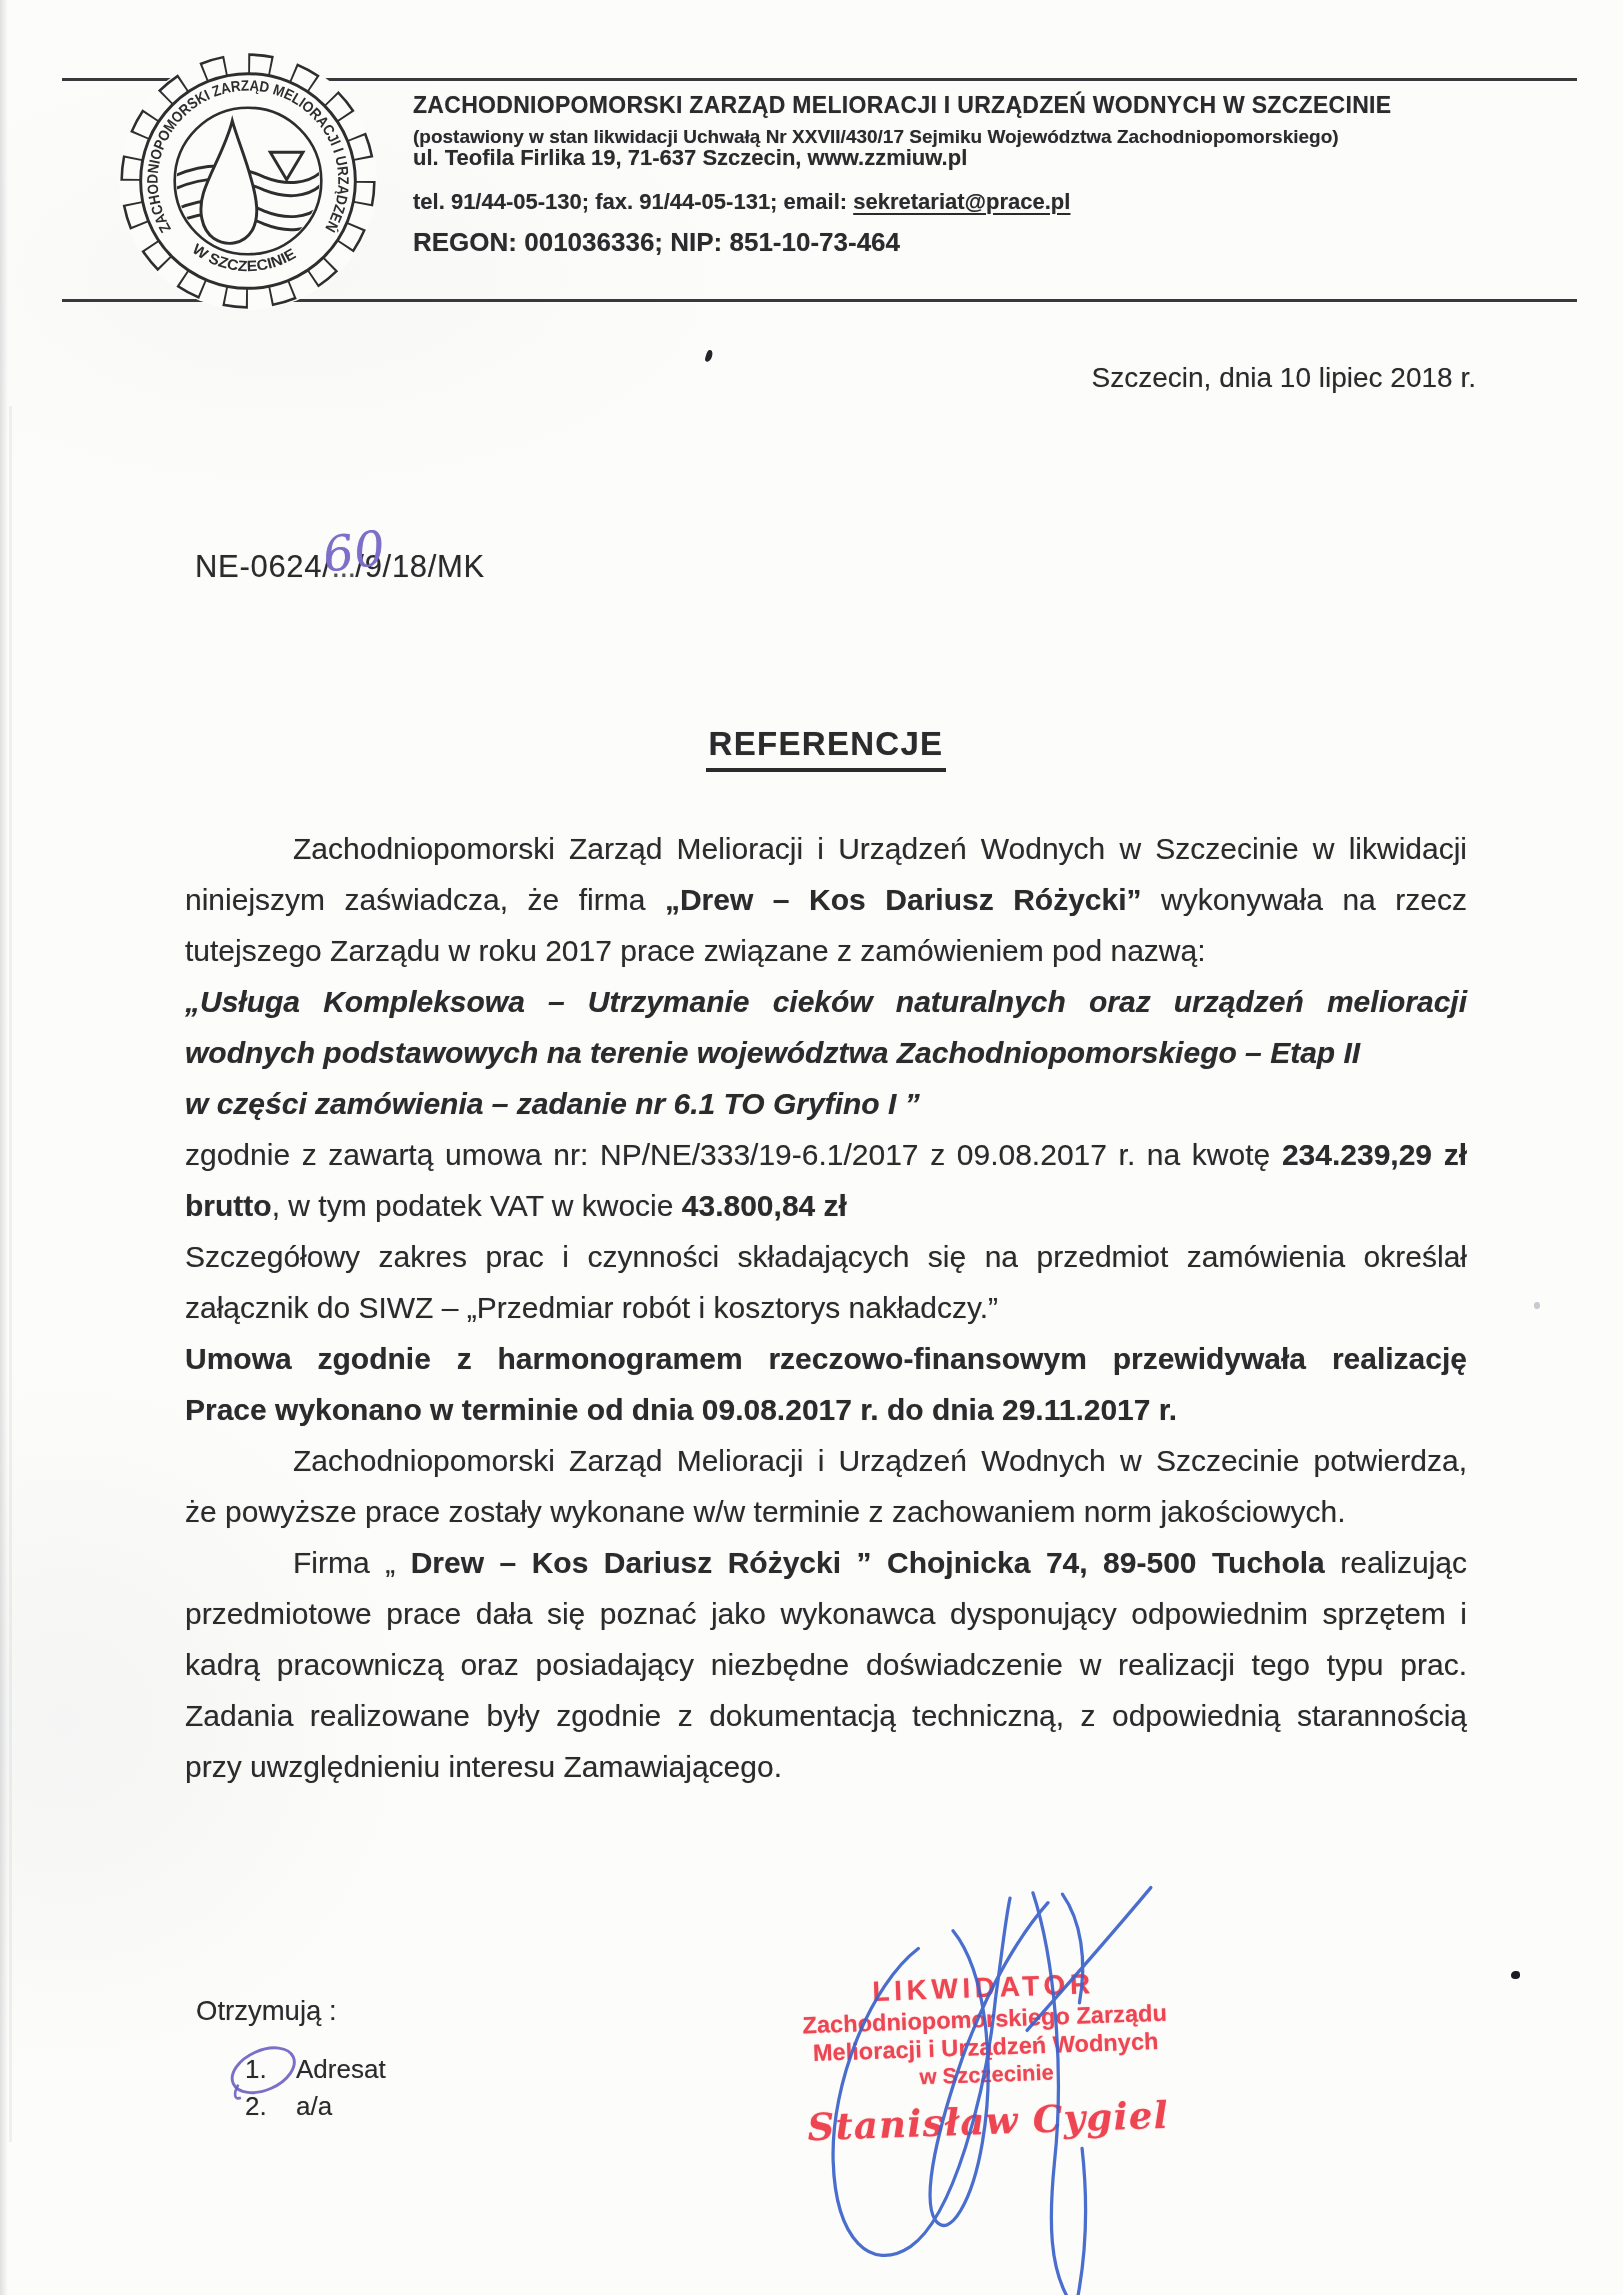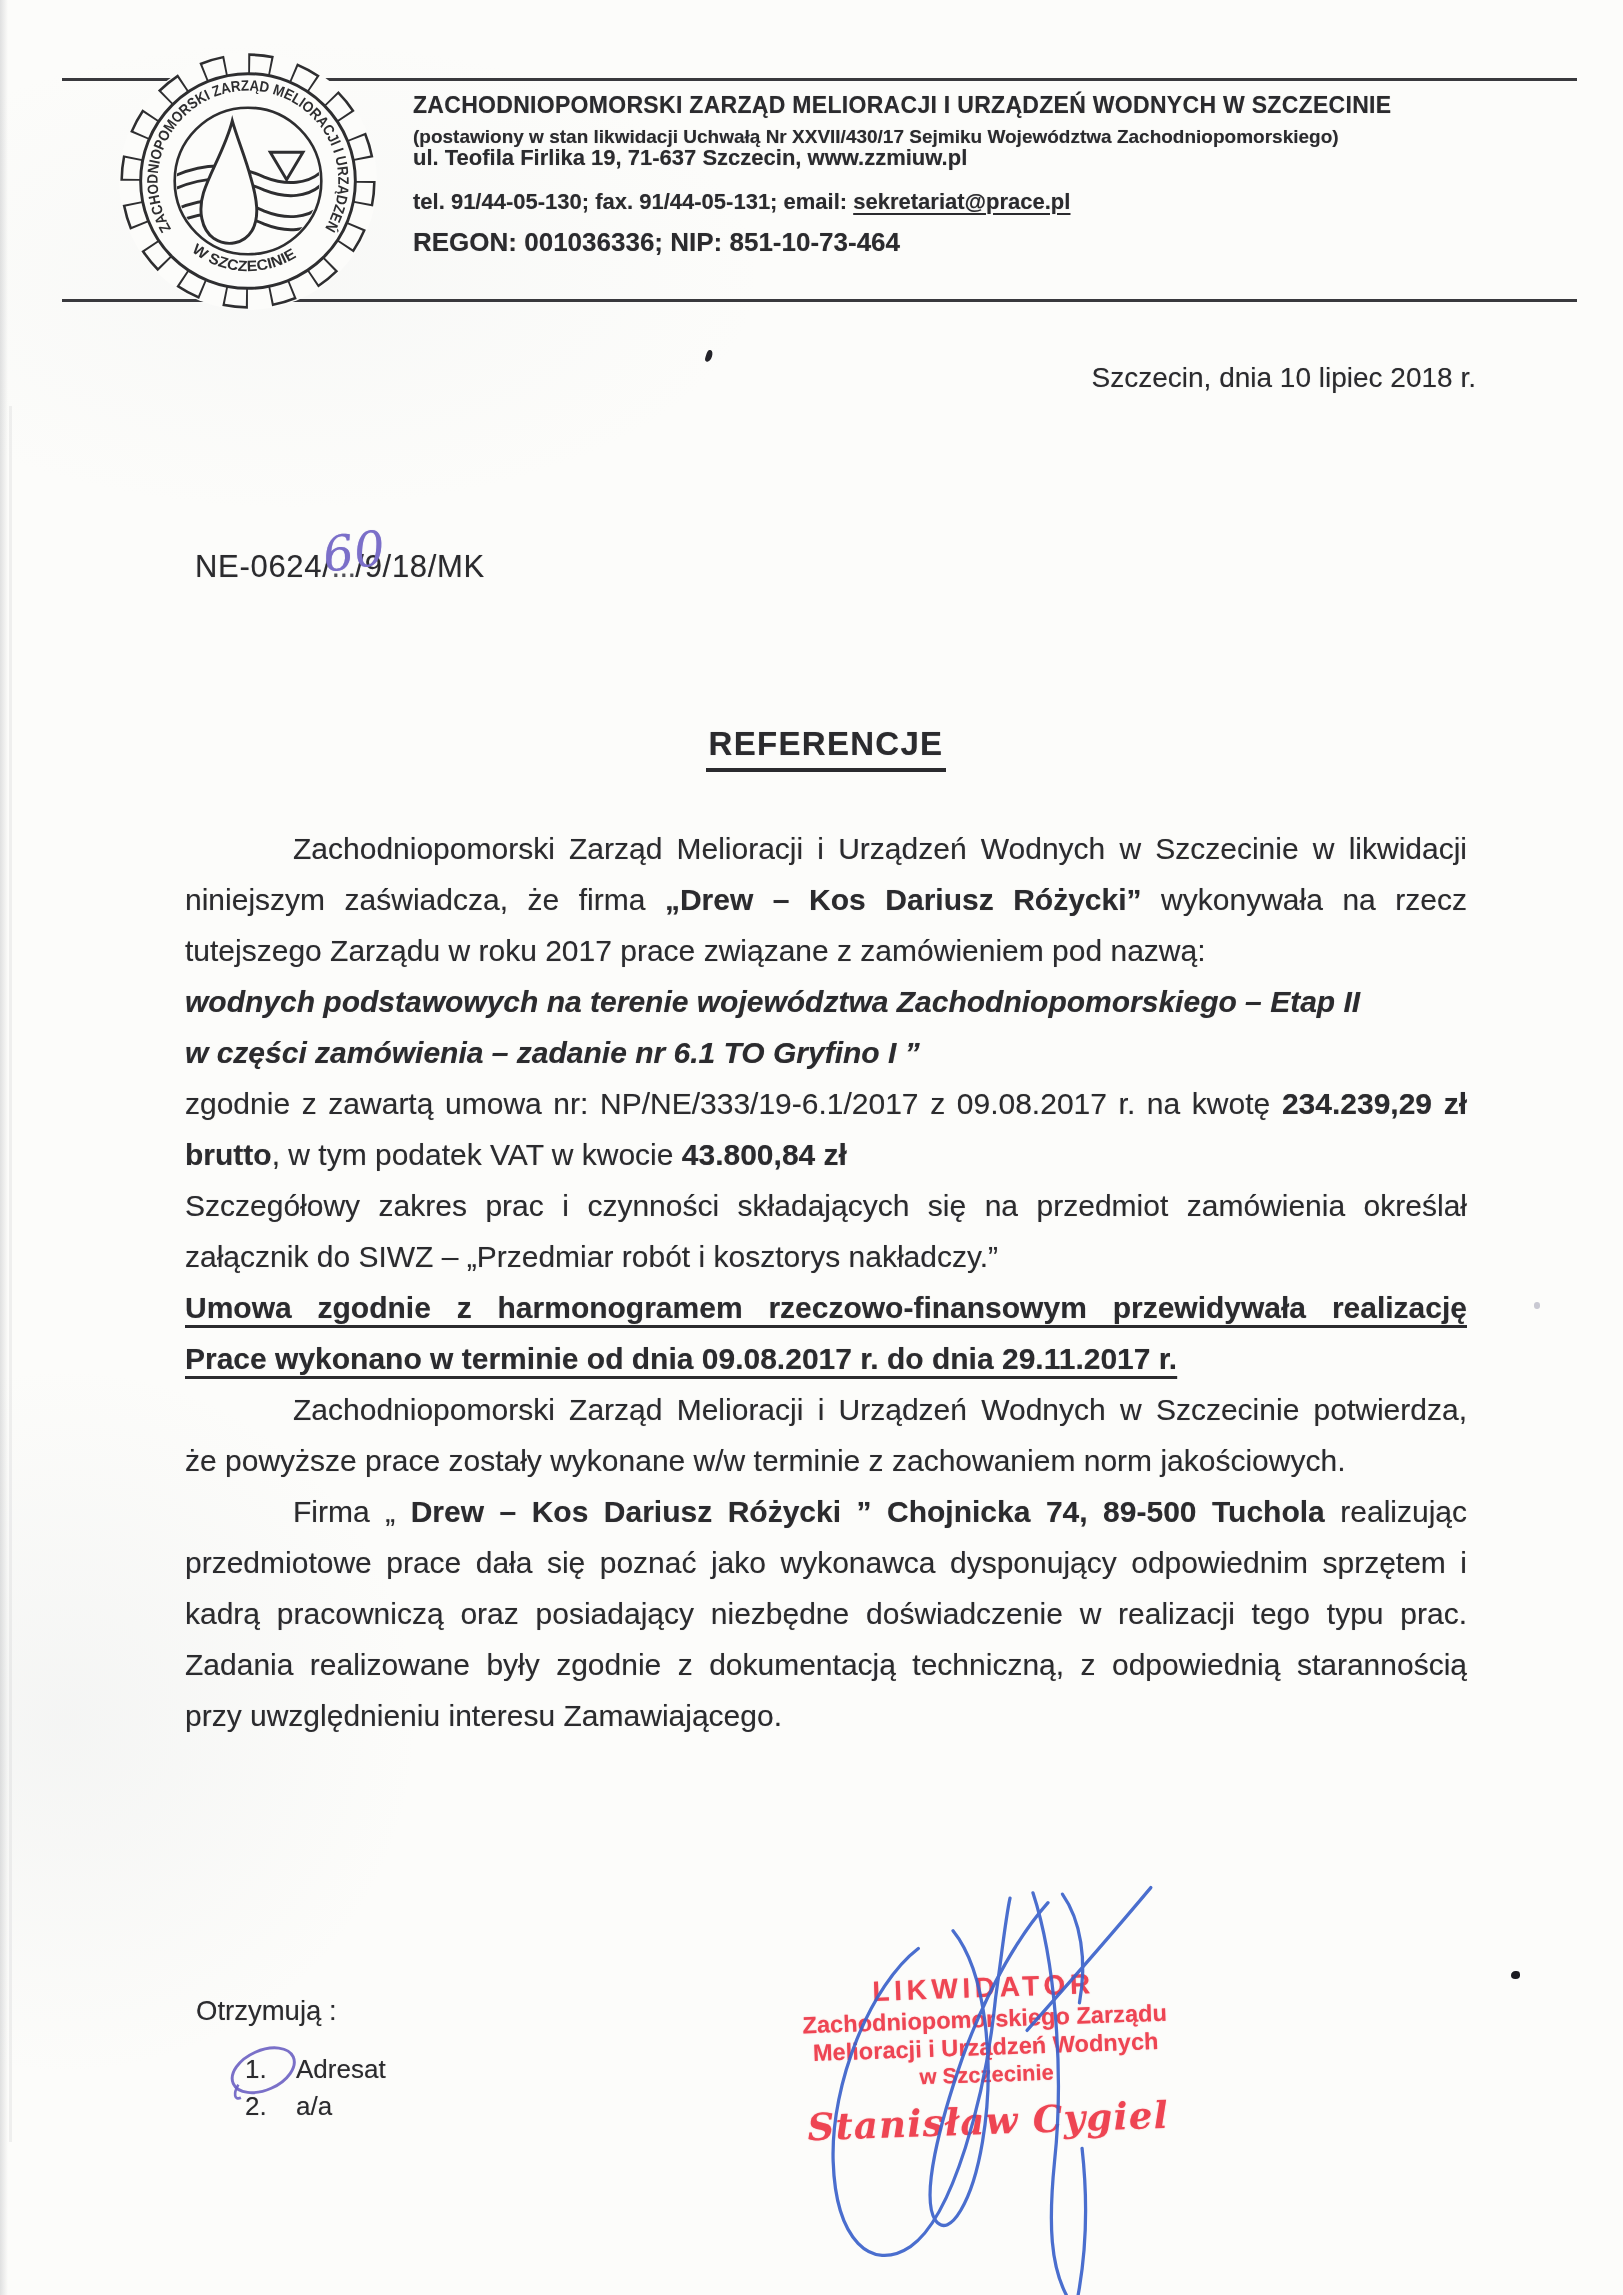--- a/index.html
+++ b/index.html
@@ -44,21 +44,21 @@
   .title-wrap span{display:inline-block;font-size:33px;font-weight:bold;letter-spacing:1.3px;
     border-bottom:4.6px solid #2b2b2e;padding:0 2.6px 5.2px 2.6px;}
   
   .body-block{left:185px;top:823px;width:1282px;font-size:30px;line-height:51px;}
   .line{width:100%;}
   .line.j{text-align:justify;text-align-last:justify;}
   .line.l{text-align:left;}
   .line.ind{text-indent:108px;}
   .line.bold{font-weight:bold;}
   .line.ital{font-style:italic;}
-  .line.unders{text-decoration:underline;text-decoration-thickness:3.3px;text-underline-offset:7.2px;}
+  .line.unders{text-decoration-thickness:3.3px;text-underline-offset:7.2px;}
   .line b{font-weight:bold;}
   
   .otrzymuja{left:196px;top:1995px;font-size:27.5px;}
   .recv-item{font-size:26px;}
   .recv-num{position:absolute;left:245px;width:39px;}
   .recv-label{position:absolute;left:296px;}
   .recv-1{top:2054px;}
   .recv-2{top:2091px;}
   .circle-svg{left:216px;top:2036px;}
   
@@ -125,20 +125,21 @@
 </div>
 
 <div class="abs title-wrap scan-text">
   <span>REFERENCJE</span>
 </div>
 
 <div class="abs body-block scan-text" id="body-block">
     <div class="line j ind"><span>Zachodniopomorski Zarząd Melioracji i Urządzeń Wodnych w Szczecinie w likwidacji</span></div>
     <div class="line j"><span>niniejszym zaświadcza, że firma </span><b>„Drew – Kos Dariusz Różycki”</b><span> wykonywała na rzecz</span></div>
     <div class="line l"><span>tutejszego Zarządu w roku 2017 prace związane z zamówieniem pod nazwą:</span></div>
+    <div class="line j bold ital"><span>„Usługa Kompleksowa – Utrzymanie cieków naturalnych oraz urządzeń melioracji</span></div>
     <div class="line l bold ital"><span>wodnych podstawowych na terenie województwa Zachodniopomorskiego – Etap II</span></div>
     <div class="line l bold ital"><span>w części zamówienia – zadanie nr 6.1 TO Gryfino I ”</span></div>
     <div class="line j"><span>zgodnie z zawartą umowa nr: NP/NE/333/19-6.1/2017 z 09.08.2017 r. na kwotę </span><b>234.239,29 zł</b></div>
     <div class="line l"><b>brutto</b><span>, w tym podatek VAT w kwocie </span><b>43.800,84 zł</b></div>
     <div class="line j"><span>Szczegółowy zakres prac i czynności składających się na przedmiot zamówienia określał</span></div>
     <div class="line l"><span>załącznik do SIWZ – „Przedmiar robót i kosztorys nakładczy.”</span></div>
     <div class="line j bold unders"><span>Umowa zgodnie z harmonogramem rzeczowo-finansowym przewidywała realizację</span></div>
     <div class="line l bold unders"><span>Prace wykonano w terminie od dnia 09.08.2017 r. do dnia 29.11.2017 r.</span></div>
     <div class="line j ind"><span>Zachodniopomorski Zarząd Melioracji i Urządzeń Wodnych w Szczecinie potwierdza,</span></div>
     <div class="line l"><span>że powyższe prace zostały wykonane w/w terminie z zachowaniem norm jakościowych.</span></div>

